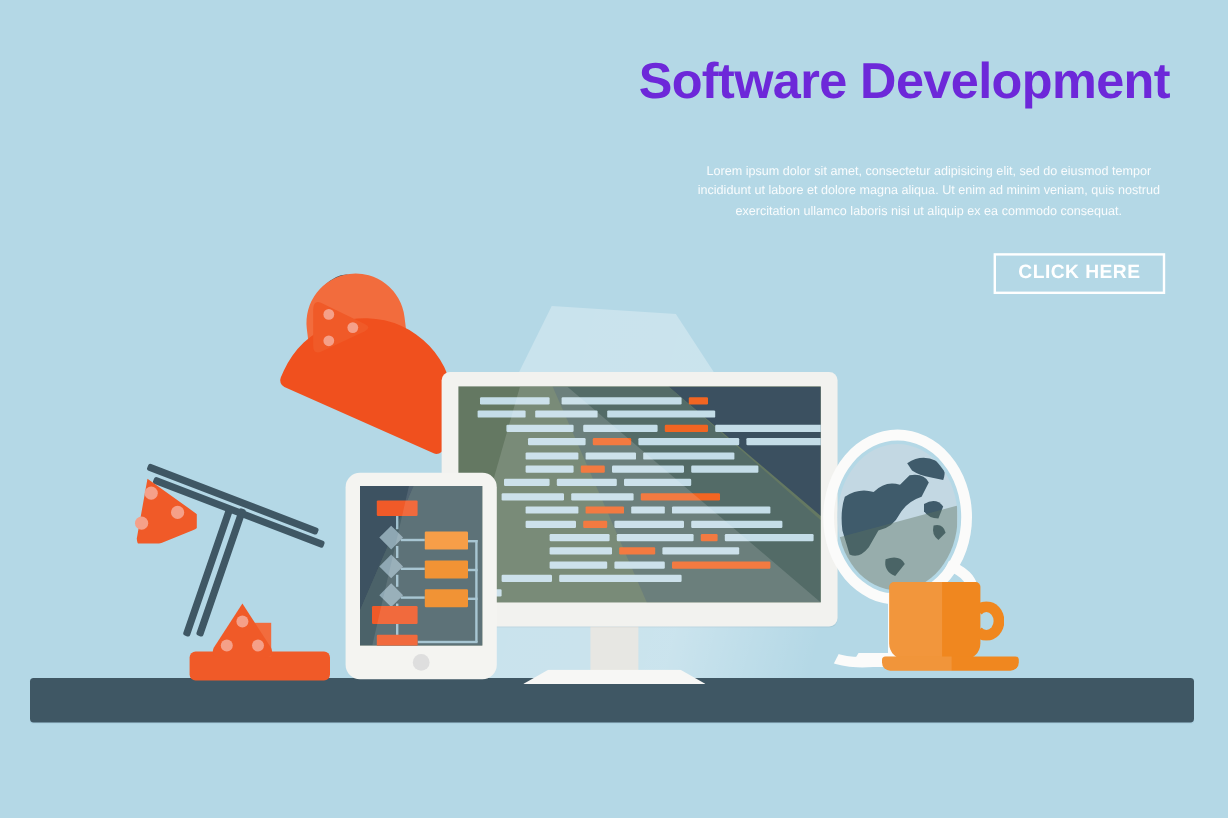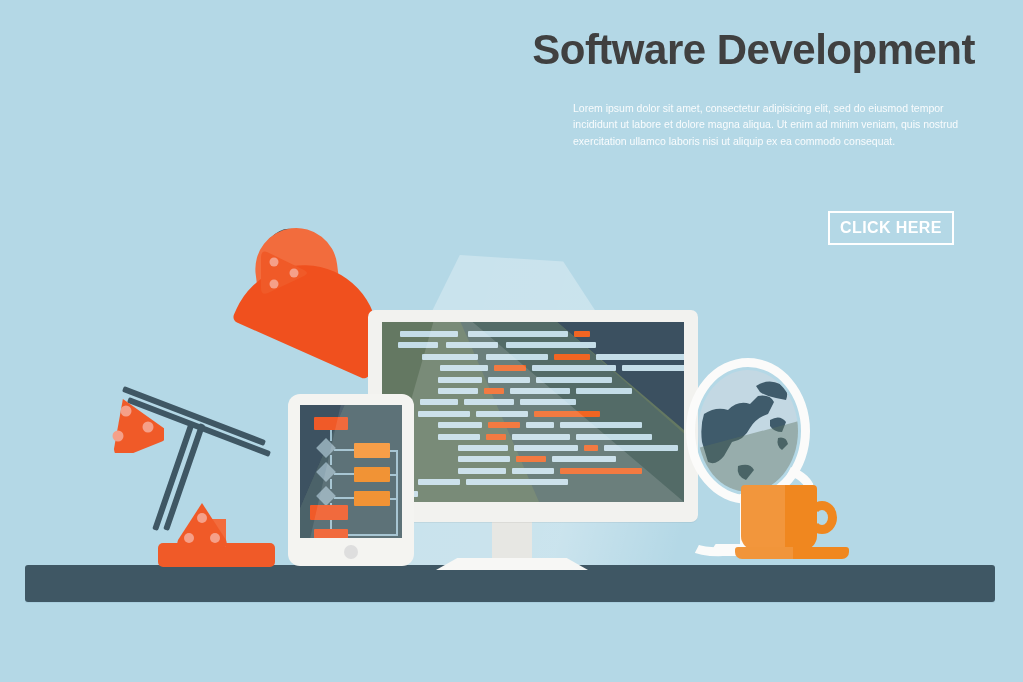--- a/index.html
+++ b/index.html
@@ -6,37 +6,38 @@
   html,body{margin:0;padding:0;}
   body{
     width:1023px;height:682px;overflow:hidden;
     font-family:"Liberation Sans", sans-serif;
     background:#b4d8e6;
   }
   #stage{position:relative;width:1023px;height:682px;background:#b4d8e6;overflow:hidden;}
 
   
   #headline{
-    position:absolute; left:430px; top:29px; width:545px;
+    position:absolute; left:430px; top:47px; width:545px;
     text-align:right;
-    font-size:42px; font-weight:bold; color:#404040;
+    font-size:42px; font-weight:bold; color:#6d28d9;
     letter-spacing:-0.5px; line-height:1.0;
   }
   .para{
     position:absolute; right:48px; width:402px;
-    text-align:left; color:#ffffff;
+    text-align:center; color:#ffffff;
     font-size:10.5px; line-height:1.55;
     opacity:.92;
+    margin-top:35px;
   }
   #para1{top:100px;}
   #para2{top:152px;}
 
   #cta{
     position:absolute; left:828px; top:211px;
-    width:126px; height:34px;
+    width:143px; height:34px;
     border:2px solid #ffffff;
     color:#ffffff; font-size:16px; font-weight:bold;
     letter-spacing:.4px;
     display:flex; align-items:center; justify-content:center;
     cursor:pointer; background:transparent;
     box-sizing:border-box;
   }
 
   
   #desk{

